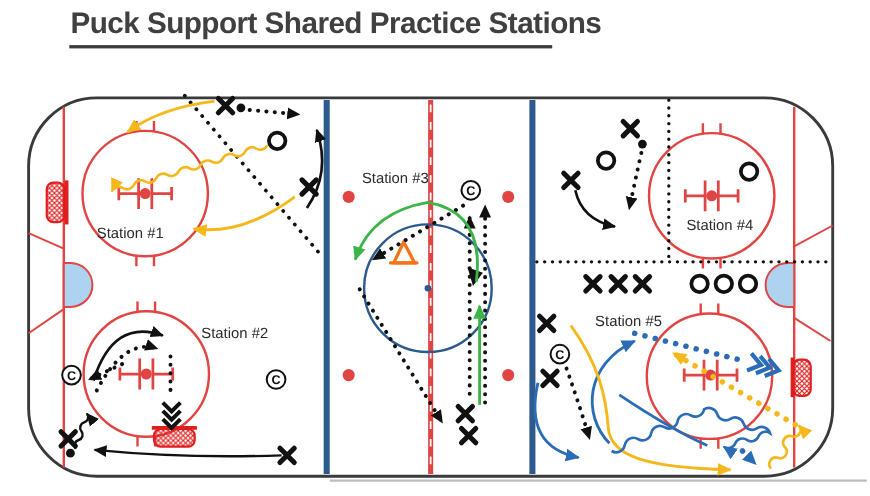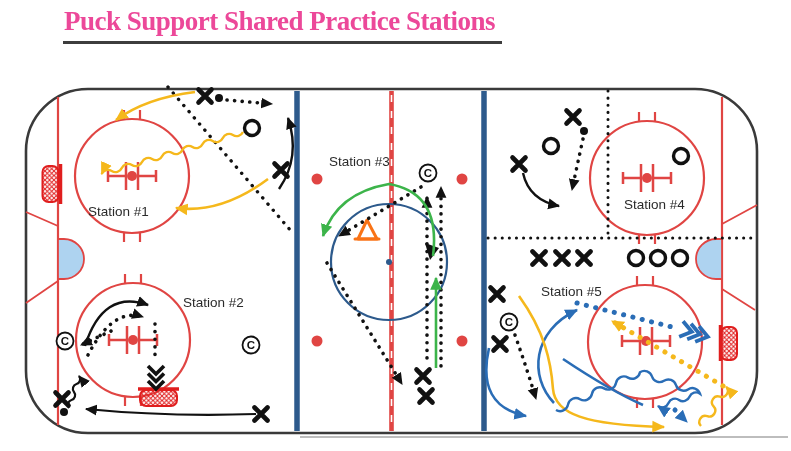--- a/index.html
+++ b/index.html
@@ -1,19 +1,19 @@
 <!DOCTYPE html>
 <html><head>
 <meta charset="utf-8">
 <style>
   html,body{margin:0;padding:0;background:#fff;}
   .page{position:relative;width:791px;height:451px;background:#fff;overflow:hidden;
         font-family:"Liberation Sans", sans-serif;}
   .title{position:absolute;left:64px;top:6px;margin:0;font-size:27px;font-weight:800;
-         color:#ec4899;letter-spacing:-0.5px;font-family:Liberation Serif, serif;}
+         color:#404040;letter-spacing:-0.5px;font-family:Liberation Sans, sans-serif;}
   .title-underline{position:absolute;left:63px;top:41px;width:439px;height:3.4px;background:#3d3d3d;}
   svg{position:absolute;left:0;top:0;}
   .stn-label{font-size:13.5px;fill:#2b2b2b;font-family:"Liberation Sans", sans-serif;}
   .coach-letter{font-size:11.5px;font-weight:bold;fill:#111;font-family:"Liberation Sans", sans-serif;}
 </style>
 </head>
 <body>
 
 <div class="page">
   <h1 class="title">Puck Support Shared Practice Stations</h1>

